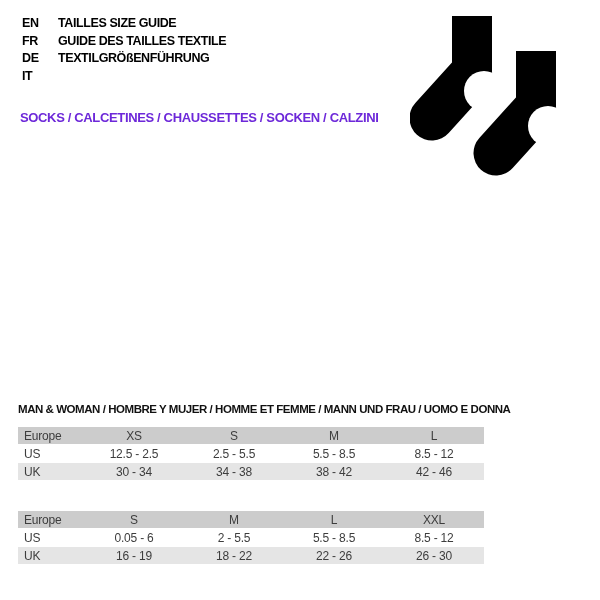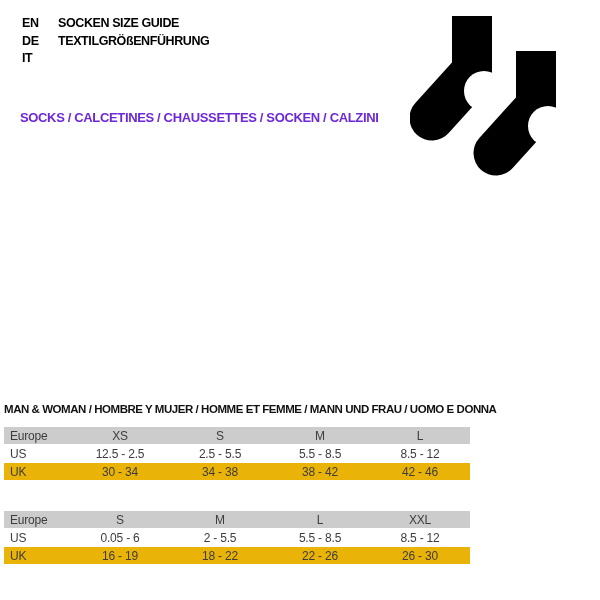--- a/index.html
+++ b/index.html
@@ -29,21 +29,21 @@
     font-weight: bold; font-size: 13px;
     letter-spacing: -0.35px;
     color: #6d28d9;
     white-space: nowrap;
   }
 
   
   .socks { position: absolute; left: 410px; top: 14px; }
 
   
-  .tbl-section { position: absolute; left: 4px; width: 466px; }
+  .tbl-section { position: absolute; left: 18px; width: 466px; }
   .tbl-section.first  { top: 402px; }
   .tbl-section.second { top: 510px; }
   .tbl-title {
     font-weight: bold; font-size: 11.5px;
     letter-spacing: -0.45px;
     color: #111111;
     line-height: 14px;
     margin-bottom: 10px;
     white-space: nowrap;
   }
@@ -60,33 +60,37 @@
     height: 17px;
     text-align: center;
     padding: 0;
     vertical-align: middle;
   }
   table.size-table td:first-child {
     text-align: left;
     padding-left: 6px;
   }
   tr.head td { background: #cccccc; }
-  tr.alt  td { background: #eab308; margin-left: 13px; }
+  tr.alt  td { background: #e5e5e5; margin-left: 13px; }
   col.c-label { width: 66px; }
   col.c-size  { width: 100px; }
 </style>
 </head>
 <body>
 
 <div>
 
   <div class="langs">
     <div class="lang-row">
       <span class="lang-code">EN</span>
-      <span class="lang-label">SOCKEN SIZE GUIDE</span>
+      <span class="lang-label">TAILLES SIZE GUIDE</span>
+    </div>
+    <div class="lang-row">
+      <span class="lang-code">FR</span>
+      <span class="lang-label">GUIDE DES TAILLES TEXTILE</span>
     </div>
     <div class="lang-row">
       <span class="lang-code">DE</span>
       <span class="lang-label">TEXTILGRÖßENFÜHRUNG</span>
     </div>
     <div class="lang-row">
       <span class="lang-code">IT</span>
     </div>
   </div>
 

